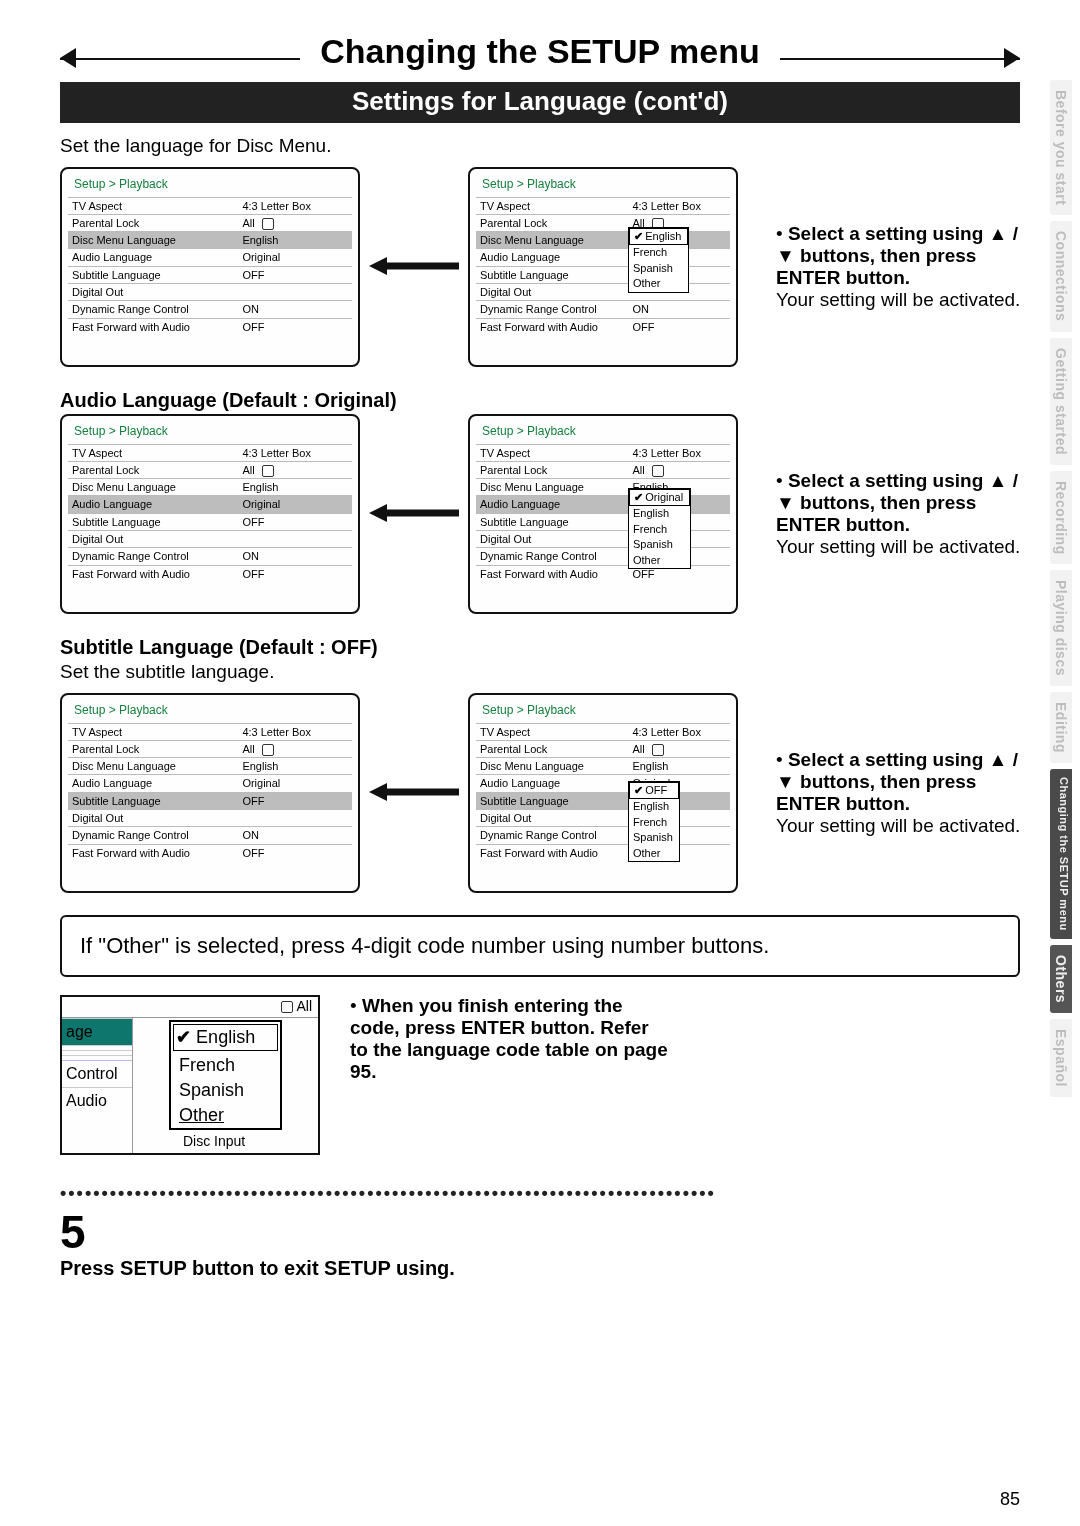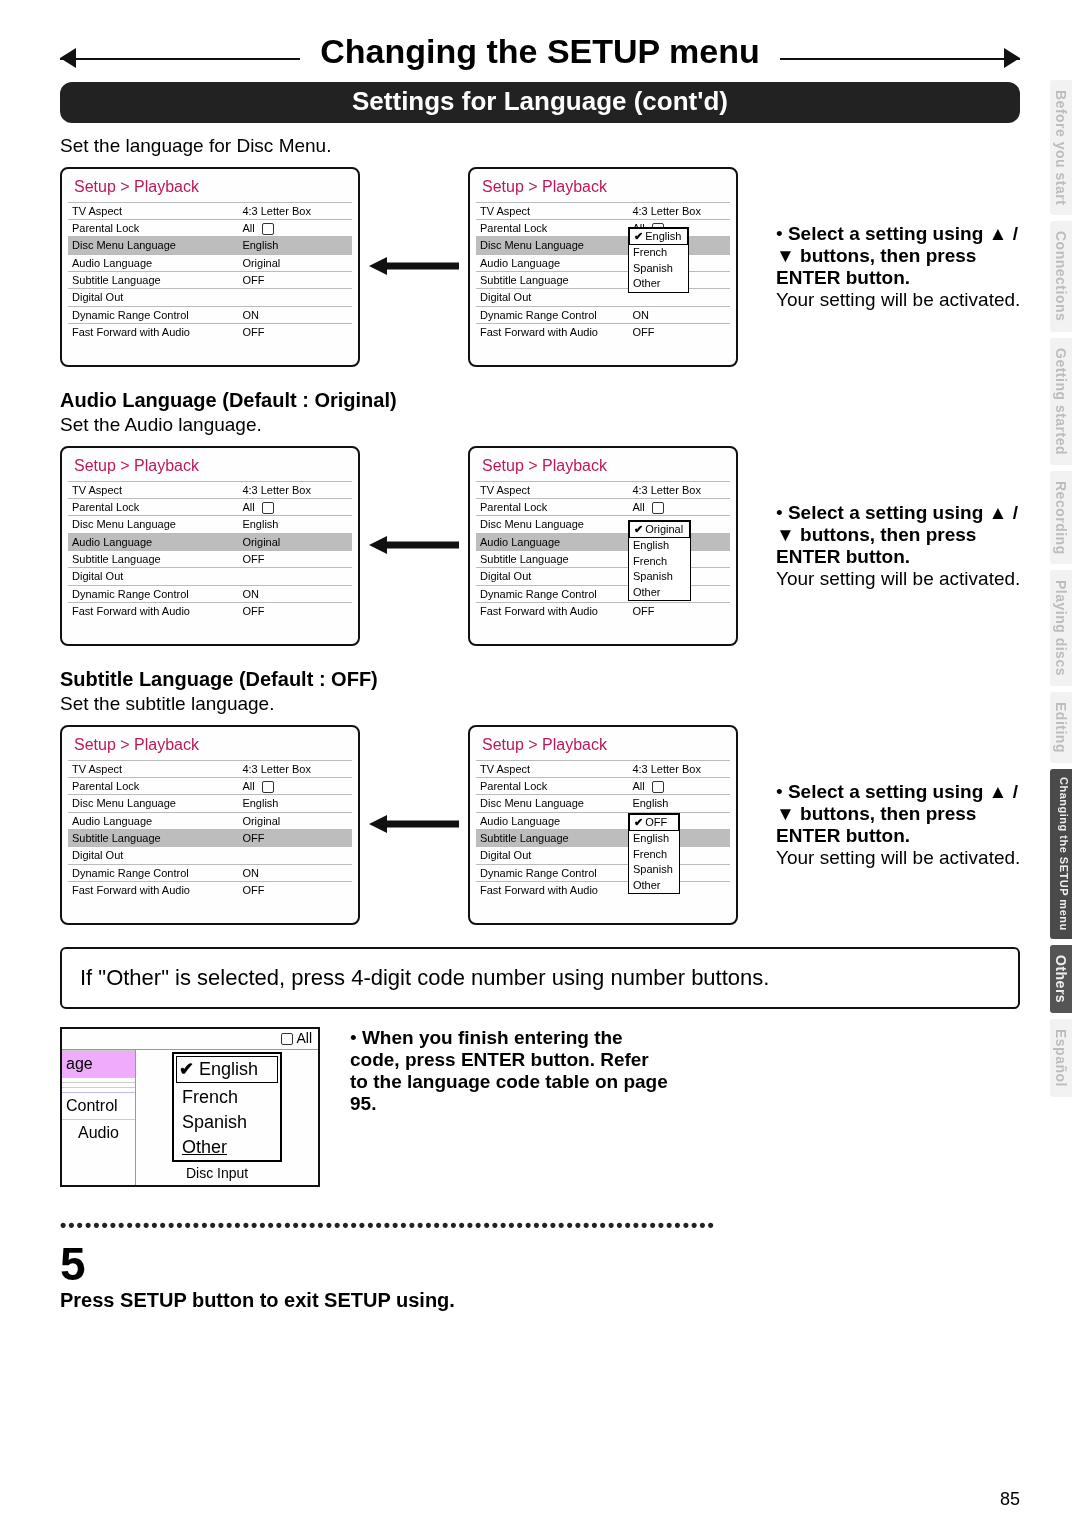--- a/index.html
+++ b/index.html
@@ -58,21 +58,20 @@
   .title-bar .chev.right { right: 0; border-left: 16px solid #111; }
 
   .sub-bar {
     background: #222;
     color: #fff;
     text-align: center;
     padding: 4px 0 6px;
     font-size: 26px;
     font-weight: 700;
     margin: 0 0 12px;
-    border-radius: 12px;
   }
 
   
   .side-tabs {
     position: absolute;
     right: 8px;
     top: 80px;
     display: flex;
     flex-direction: column;
     gap: 6px;
@@ -108,21 +107,21 @@
   
   .panel {
     border: 2px solid #111;
     border-radius: 8px;
     background: #fefefe;
     padding: 6px 6px 6px 6px;
     font-size: 11px;
     line-height: 1.3;
     height: 200px;
   }
-  .panel .bread { font-weight: 400; color: #be185d; margin: 2px 0 4px 6px; font-size: 16px; }
+  .panel .bread { font-weight: 400; color: #15803d; margin: 2px 0 4px 6px; font-size: 12px; }
   .panel table { width: 100%; border-collapse: collapse; }
   .panel td { padding: 1px 4px; border-top: 1px solid #bbb; white-space: nowrap; }
   .panel tr.hl td { background: #bdbdbd; }
   .panel td.l { width: 60%; }
   .panel td.r { width: 40%; }
 
   
   .dropdown {
     position: absolute;
     border: 1px solid #000;
@@ -318,21 +317,20 @@
       <div></div>
       <div class="bullet">
         • <strong>Select a setting using ▲ / ▼ buttons, then press ENTER button.</strong><br>
         <span>Your setting will be activated.</span>
       </div>
     </div>
   </div>
 
   <div class="section">
     <div class="sec-head">Audio Language (Default : Original)</div>
-    <div class="sec-desc">Set the Audio language.</div>
     <div class="row3">
       <div class="panel-holder">
           <div class="panel">
             <div class="bread">Setup &gt; Playback</div>
             <table>
               <tbody>
                 <tr>
                   <td class="l">TV Aspect</td>
                   <td class="r">4:3 Letter Box</td>
                 </tr>
@@ -537,26 +535,26 @@
 
   <div class="other-box">
     <span>If "Other" is selected, press 4-digit code number using number buttons.</span>
   </div>
 
   <div class="other-row">
     <div class="zoom-panel">
       <div style="border-bottom:1px solid #999;padding:0 6px;font-size:14px;text-align:right"><span class="lock-ico"></span> <span>All</span></div>
       <div style="display:flex">
         <div style="flex:0 0 70px;font-size:16px">
-          <div style="border-top:1px solid #ccc;padding:2px 4px;background:#f0abfc">age</div>
+          <div style="border-top:1px solid #ccc;padding:2px 4px;background:#0f766e">age</div>
           <div style="border-top:1px solid #ccc;padding:2px 4px"></div>
           <div style="border-top:1px solid #ccc;padding:2px 4px"></div>
           <div style="border-top:1px solid #ccc;padding:2px 4px"></div>
           <div style="border-top:1px solid #c4b5fd;padding:2px 4px">Control</div>
-          <div style="border-top:1px solid #ccc;padding:2px 16px">Audio</div>
+          <div style="border-top:1px solid #ccc;padding:2px 4px">Audio</div>
         </div>
         <div style="flex:1;border-left:1px solid #999">
           <div class="box">
             <div style="padding:0 2px;border:1px solid #000;margin:2px"><span style="font-weight:700">✔</span> <span>English</span></div>
             <div style="padding:0 8px">French</div>
             <div style="padding:0 8px">Spanish</div>
             <div style="padding:0 8px;text-decoration:underline">Other</div>
           </div>
           <div class="code-label">Disc Input</div>
           <div class="code"> - - -</div>

